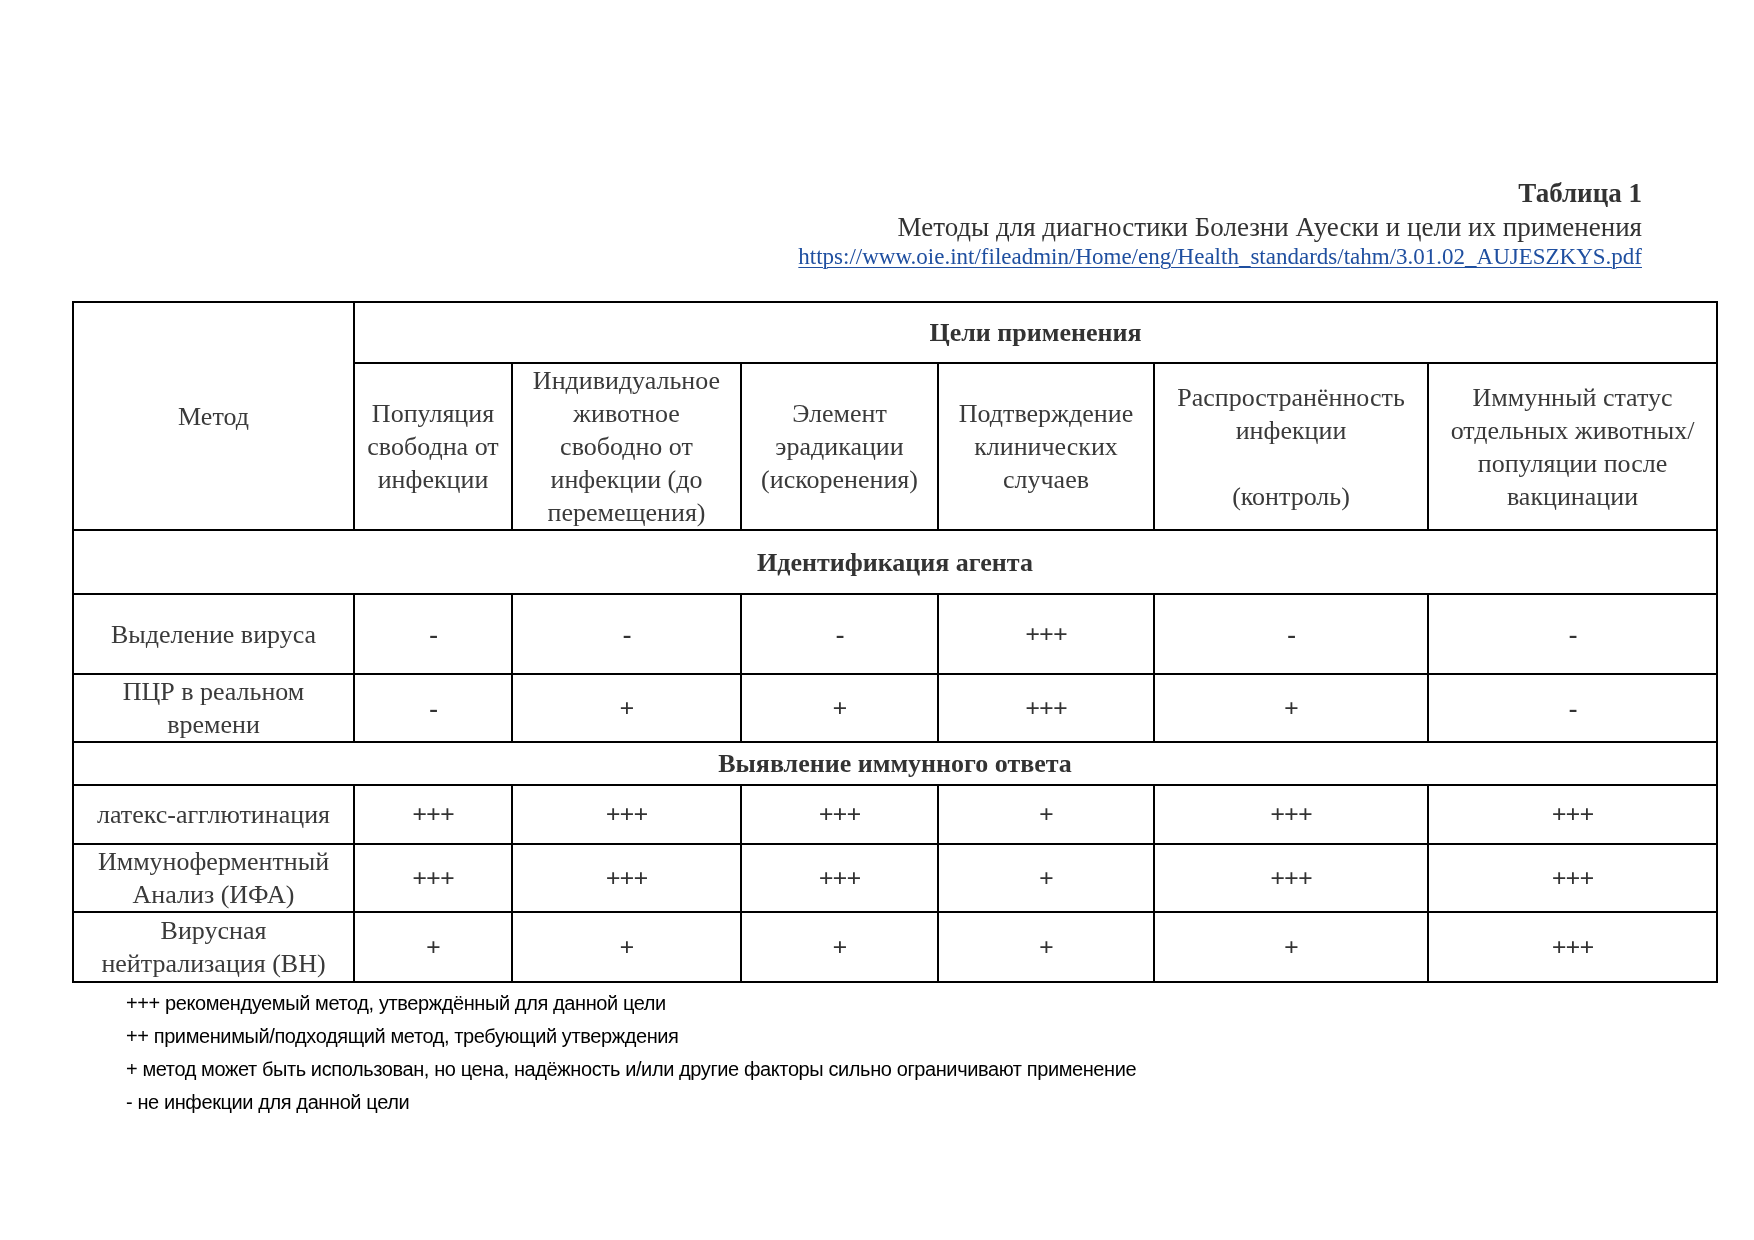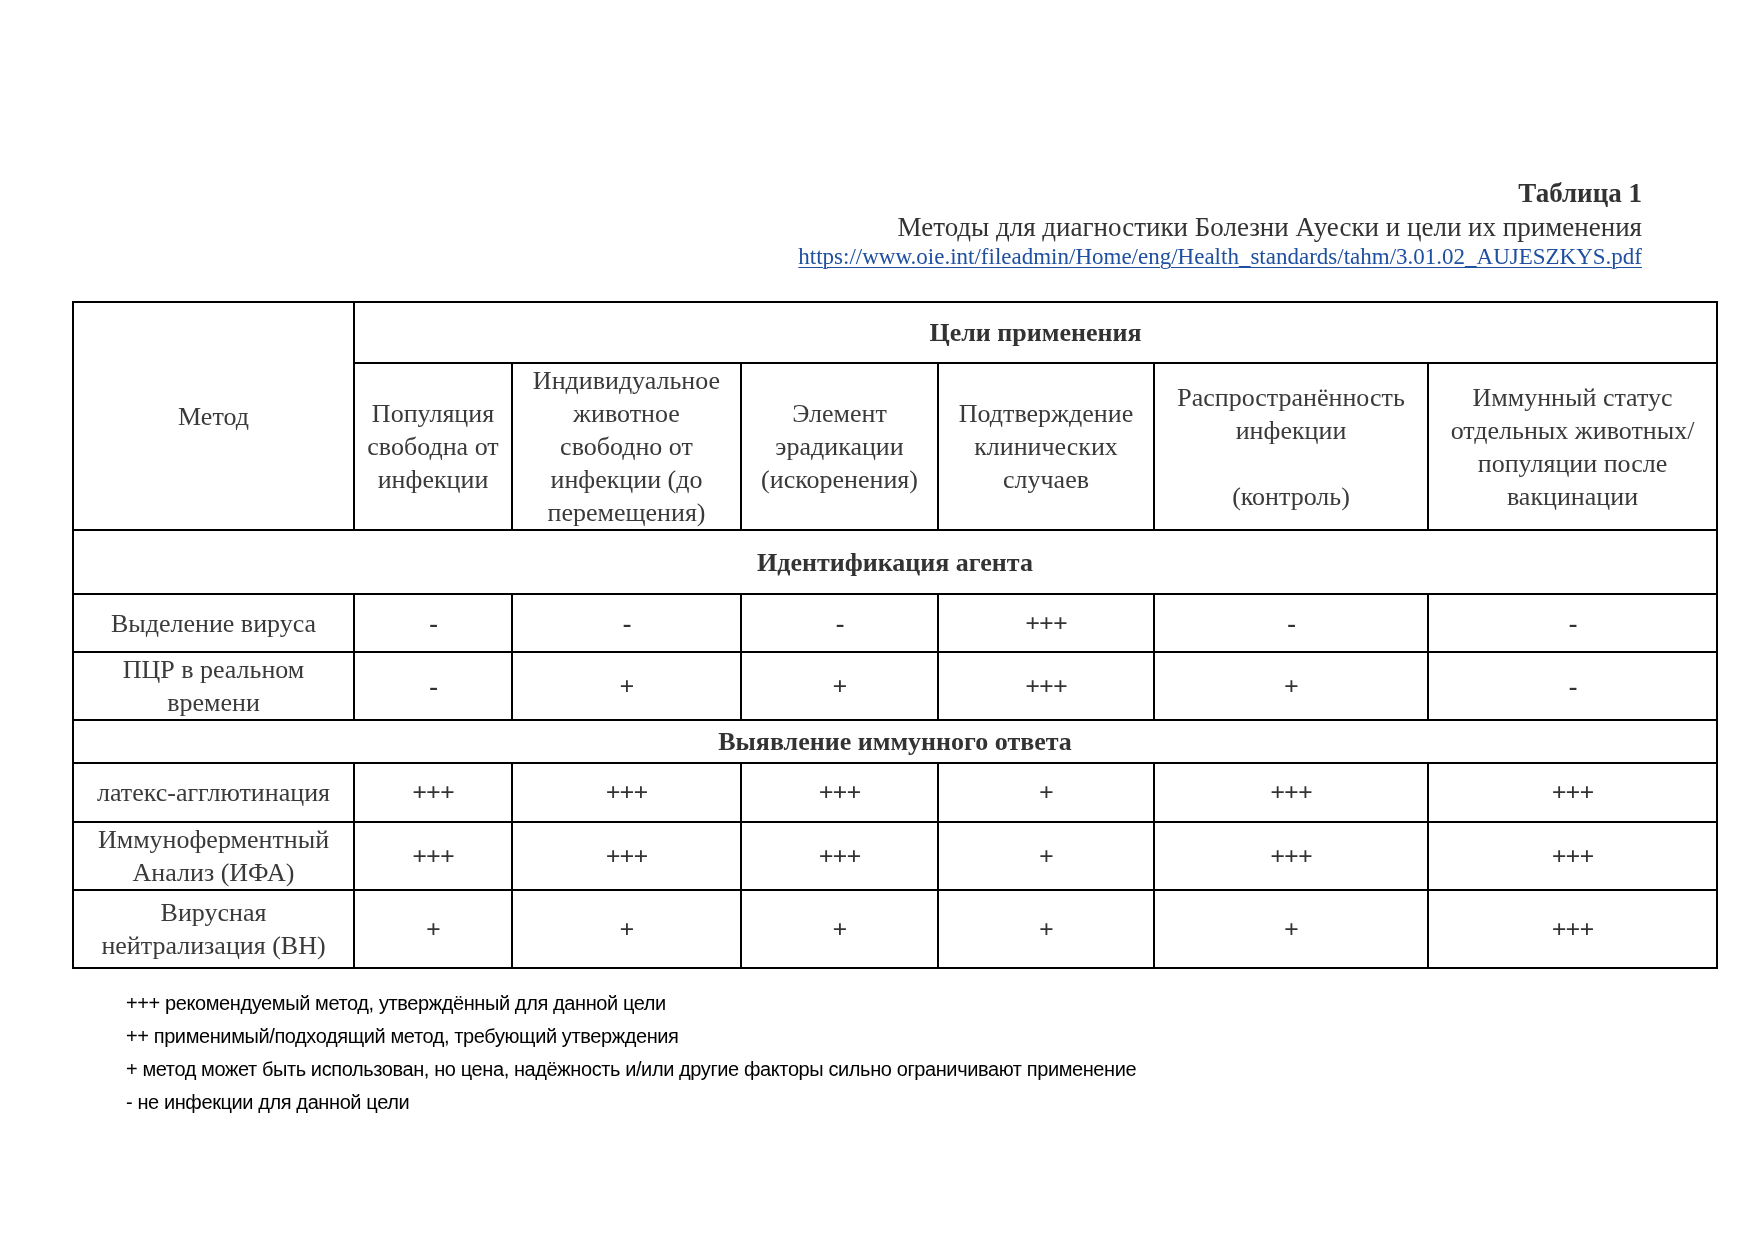--- a/index.html
+++ b/index.html
@@ -61,21 +61,21 @@
       <td>Подтверждение клинических случаев</td>
       <td style="white-space:pre-line">Распространённость инфекции
 
 (контроль)</td>
       <td>Иммунный статус отдельных животных/популяции после вакцинации</td>
     </tr>
 
     <tr style="height:64px">
       <td colspan="7" class="section">Идентификация агента</td>
     </tr>
-    <tr style="height:58px">
+    <tr style="height:80px">
       <td>Выделение вируса</td>
       <td class="mark">-</td>
       <td class="mark">-</td>
       <td class="mark">-</td>
       <td class="mark">+++</td>
       <td class="mark">-</td>
       <td class="mark">-</td>
     </tr>
     <tr style="height:67px">
       <td>ПЦР в реальном времени</td>
@@ -101,21 +101,21 @@
     </tr>
     <tr style="height:68px">
       <td>Иммуноферментный Анализ (ИФА)</td>
       <td class="mark">+++</td>
       <td class="mark">+++</td>
       <td class="mark">+++</td>
       <td class="mark">+</td>
       <td class="mark">+++</td>
       <td class="mark">+++</td>
     </tr>
-    <tr style="height:78px">
+    <tr style="height:70px">
       <td>Вирусная нейтрализация (ВН)</td>
       <td class="mark">+</td>
       <td class="mark">+</td>
       <td class="mark">+</td>
       <td class="mark">+</td>
       <td class="mark">+</td>
       <td class="mark">+++</td>
     </tr>
   </tbody>
 </table>

